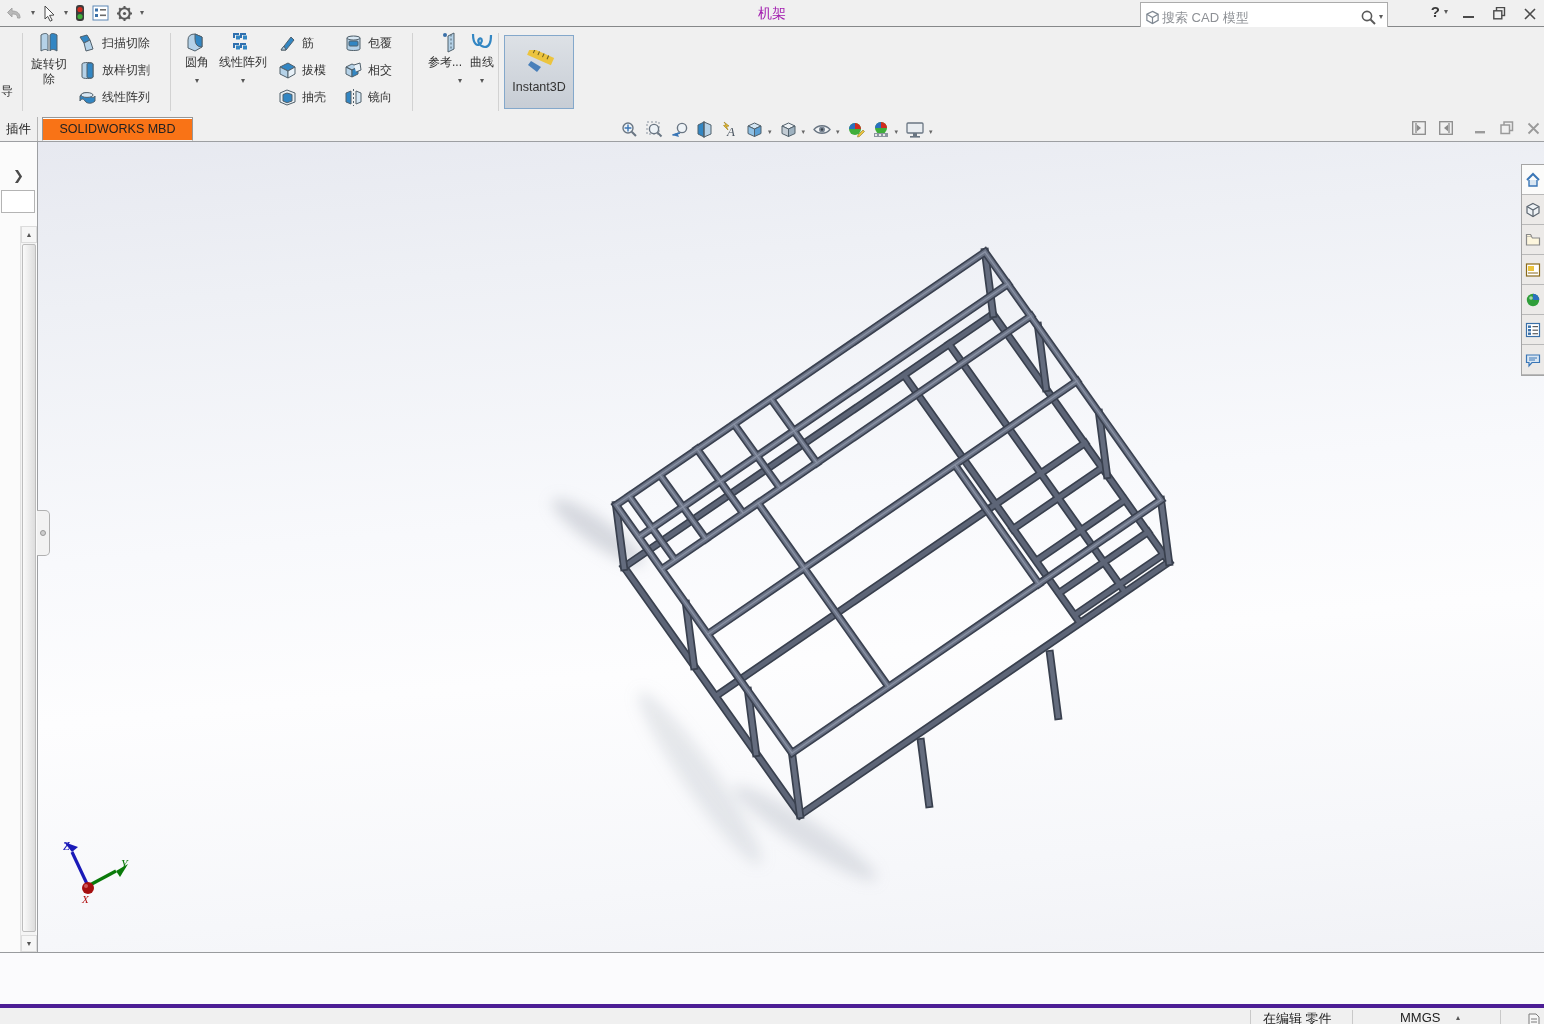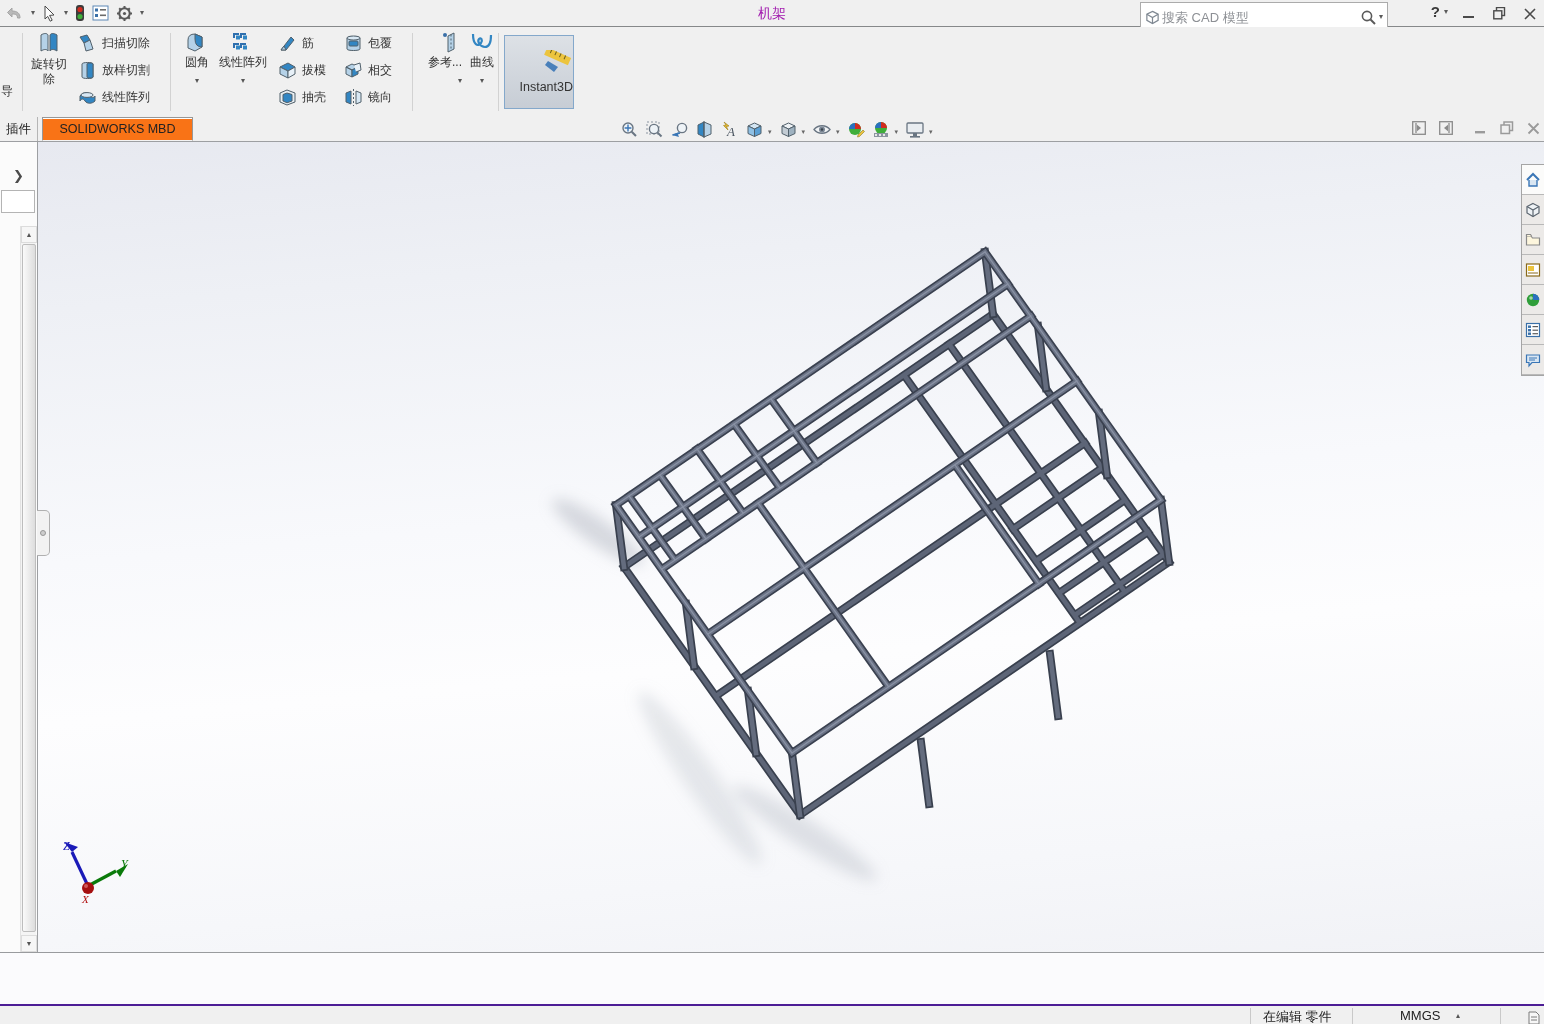--- a/index.html
+++ b/index.html
@@ -21,21 +21,21 @@
 
   
   .ribbon { position:absolute; left:0; top:27px; width:1544px; height:90px; background:#f0f0f0; }
   .rsep { position:absolute; top:6px; height:78px; width:1px; background:#d2d2d2; }
   .rlabel { font-size:12px; color:#333; text-align:center; line-height:15px; white-space:nowrap; }
   .bigbtn { position:absolute; top:4px; display:flex; flex-direction:column; align-items:center; }
   .rowcol { position:absolute; display:flex; flex-direction:column; gap:6px; }
   .rowitem { display:flex; align-items:center; gap:5px; height:21px; }
   .ric { flex:0 0 auto; }
   .dropcaret { font-size:8px; color:#555; margin-top:6px; }
-  .instant3d { position:absolute; left:504px; top:8px; width:70px; height:74px; background:linear-gradient(#dde1e6,#c7cdd5); border:1px solid #84a8cb; display:flex; flex-direction:column; align-items:flex-end; justify-content:center; gap:6px; }
+  .instant3d { position:absolute; left:504px; top:8px; width:70px; height:74px; background:linear-gradient(#dde1e6,#c7cdd5); border:1px solid #84a8cb; display:flex; flex-direction:column; align-items:center; justify-content:center; gap:6px; }
   .instant3d .rlabel { font-size:12.5px; }
   .clipped-label { position:absolute; left:1px; top:56px; font-size:12px; color:#333; }
 
   
   .tabrow { position:absolute; left:0; top:117px; width:1544px; height:25px; background:#f0f0f0; border-bottom:1px solid #9d9fa2; }
   .tab { position:absolute; top:0px; height:24px; font-size:12.5px; display:flex; align-items:center; justify-content:center; color:#222; }
   .tab-addins { left:-14px; width:52px; border-right:1px solid #b5b5b5; padding-left:14px; }
   .tab-mbd { left:42px; width:151px; background:#f97316; border:1px solid #979797; border-bottom:1px solid #f3f3f3; box-shadow:inset 0 1px 0 #fdfdfd; }
   .headsup { position:absolute; left:617px; top:1px; height:23px; display:flex; align-items:center; }
   .hu-item { display:flex; align-items:center; padding:0 3px; height:22px; }
@@ -55,21 +55,21 @@
   .splitter { position:absolute; left:37px; top:368px; width:13px; height:46px; background:#f2f2f2; border:1px solid #b0b0b0; border-left:none; border-radius:0 5px 5px 0; }
   .splitter .grip { position:absolute; left:3px; top:19px; width:6px; height:6px; border-radius:50%; background:#cdcdcd; border:1px solid #989898; }
 
   
   .taskpane { position:absolute; right:0; top:22px; width:23px; background:#f0f0f0; border:1px solid #a5a5a5; border-right:none; }
   .tp-btn { width:22px; height:30px; border-bottom:1px solid #b9b9b9; display:flex; align-items:center; justify-content:center; background:#eceae8; }
   .tp-btn.active { background:#fbfbfa; }
 
   
   .strip { position:absolute; left:0; top:952px; width:1544px; height:52px; background:#fbfbfd; border-top:1px solid #999b9e; }
-  .statusbar { position:absolute; left:0; top:1004px; width:1544px; height:20px; background:#f0f0f0; border-top:2px solid #4c1d95; font-size:13px; color:#222;padding-left:29px; }
+  .statusbar { position:absolute; left:0; top:1004px; width:1544px; height:20px; background:#f0f0f0; border-top:4px solid #4c1d95; font-size:13px; color:#222;padding-left:29px; }
   .ssep { position:absolute; top:2px; height:16px; width:1px; background:#c9c9c9; }
   .sb-caret { position:absolute; left:1456px; top:5px; font-size:8px; color:#555; }
 </style>
 </head>
 <body>
 
 <div class="titlebar">
   <div class="qa">
     <svg width="18" height="16" viewBox="0 0 18 16">
         <path d="M14 13 C14 8 11 6 6 6 L6 3 L1.5 7.5 L6 12 L6 9 C10 9 11.5 10 11.5 13 Z" fill="#b9b9b9" stroke="#a5a5a5"></path>

